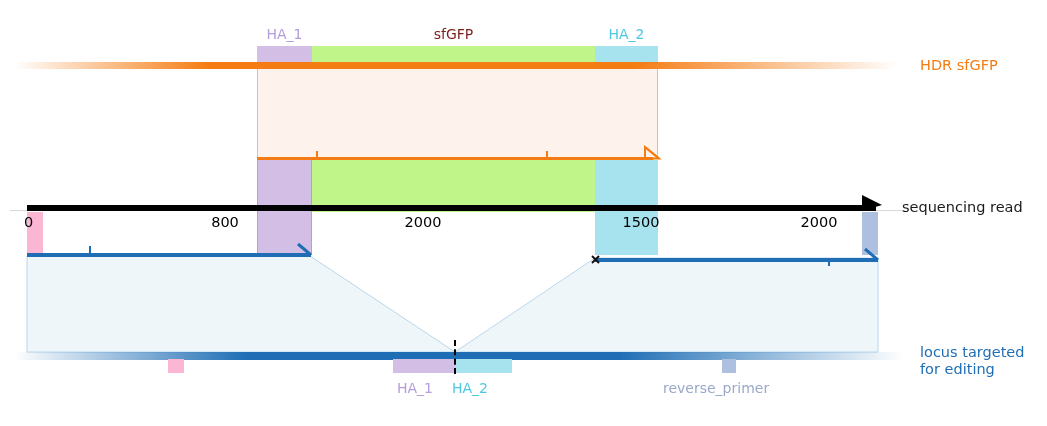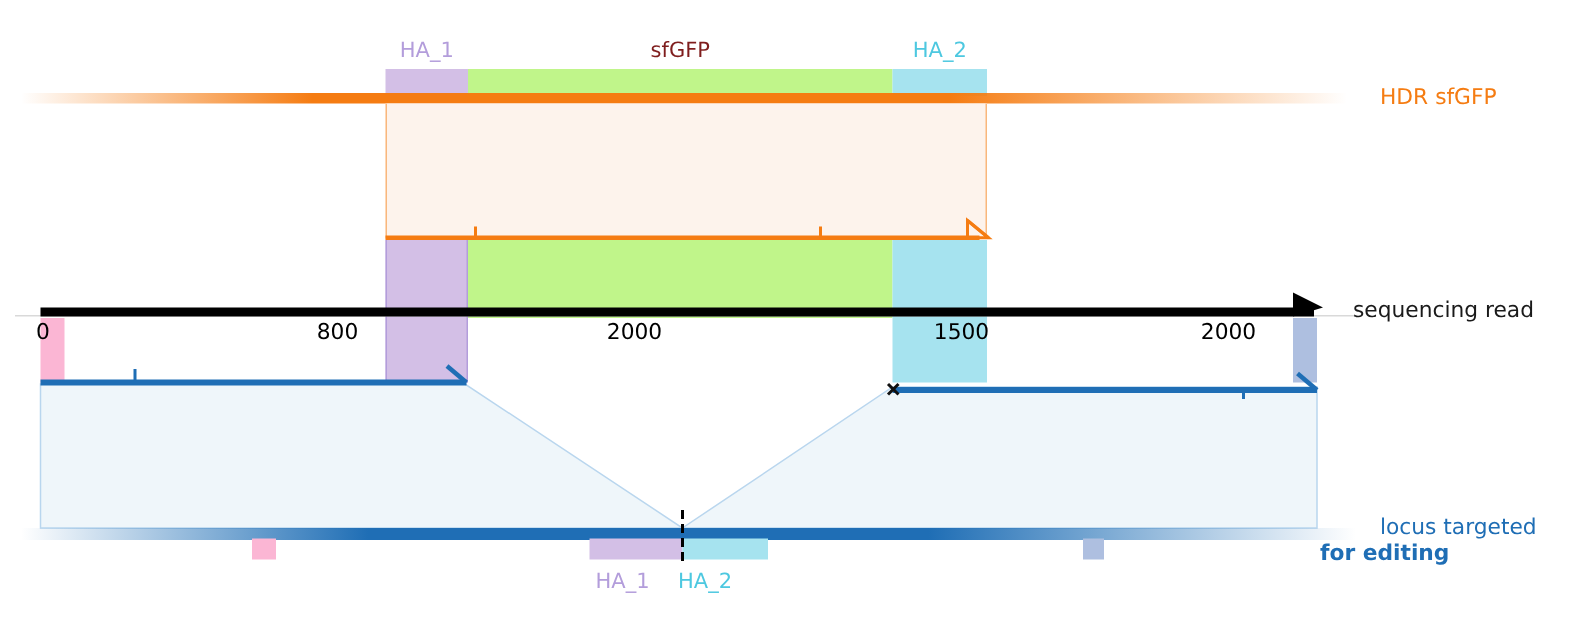--- a/index.html
+++ b/index.html
@@ -104,17 +104,18 @@
 
   <div class="feat" style="left:168px;top:359px;width:16px;height:14px;background:#fbb6d4;"></div>
   <div class="feat" style="left:393px;top:359px;width:62px;height:14px;background:#d3bfe6;"></div>
   <div class="feat" style="left:455px;top:359px;width:57px;height:14px;background:#a6e3ef;"></div>
   <div class="feat" style="left:722px;top:359px;width:14px;height:14px;background:#aebfe0;"></div>
 
   <div class="feat" style="left:454px;top:340px;width:0;height:34px;border-left:2px dashed #000;"></div>
 
   <div class="feat-label" style="left:397px;top:380px;color:#b39ddb;">HA_1</div>
   <div class="feat-label" style="left:452px;top:380px;color:#4dc8e0;">HA_2</div>
+  <div class="feat-label" style="left:663px;top:380px;color:#9aa8c9;">reverse_primer</div>
 
   <div class="rowlabel locus" style="left:920px;top:344px;">locus targeted</div>
-  <div class="rowlabel locus" style="left:880px;top:361px;font-weight:bold;">for editing</div>
+  <div class="rowlabel locus" style="left:920px;top:361px;">for editing</div>
 
 </div>
 
 </body></html>

